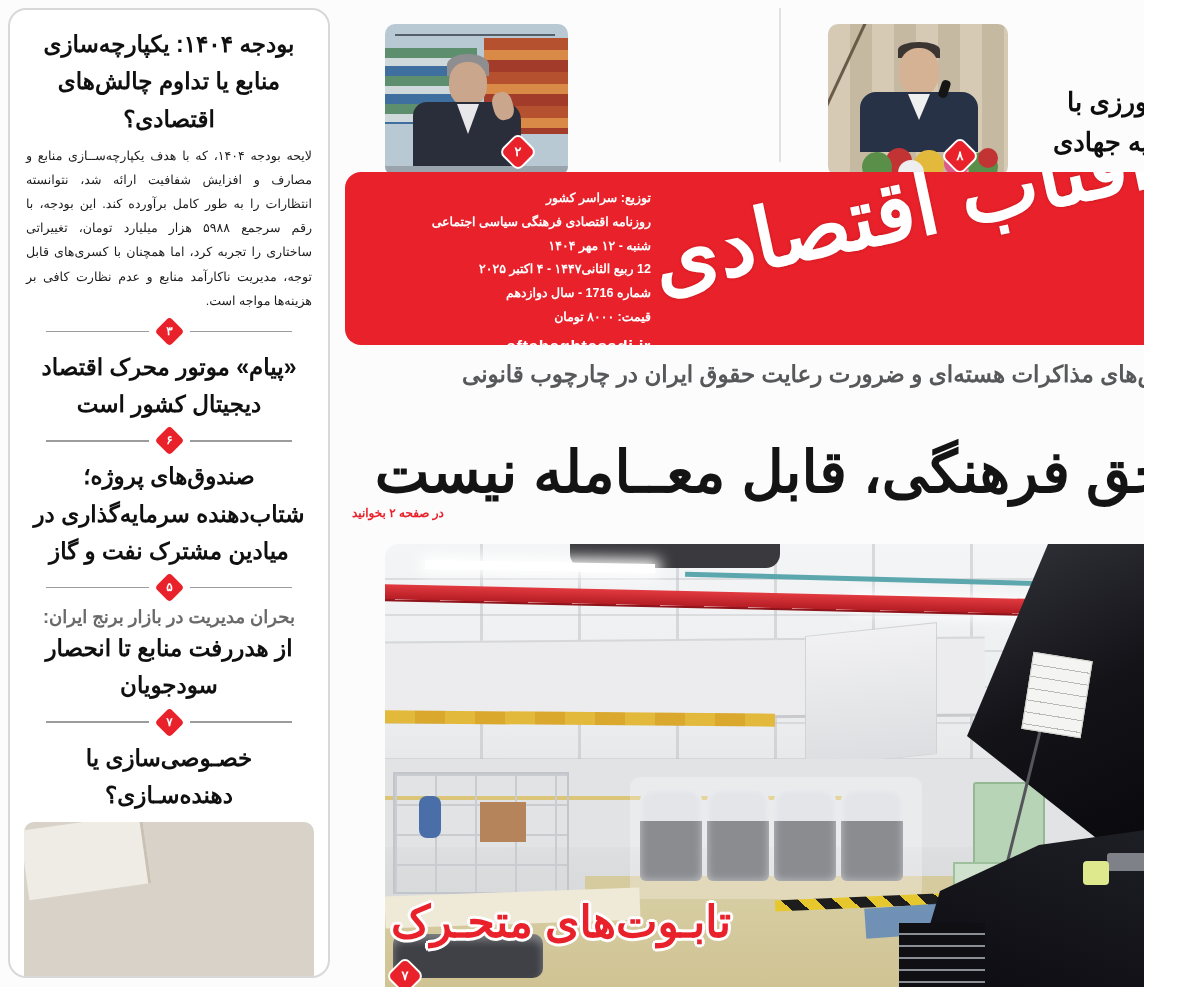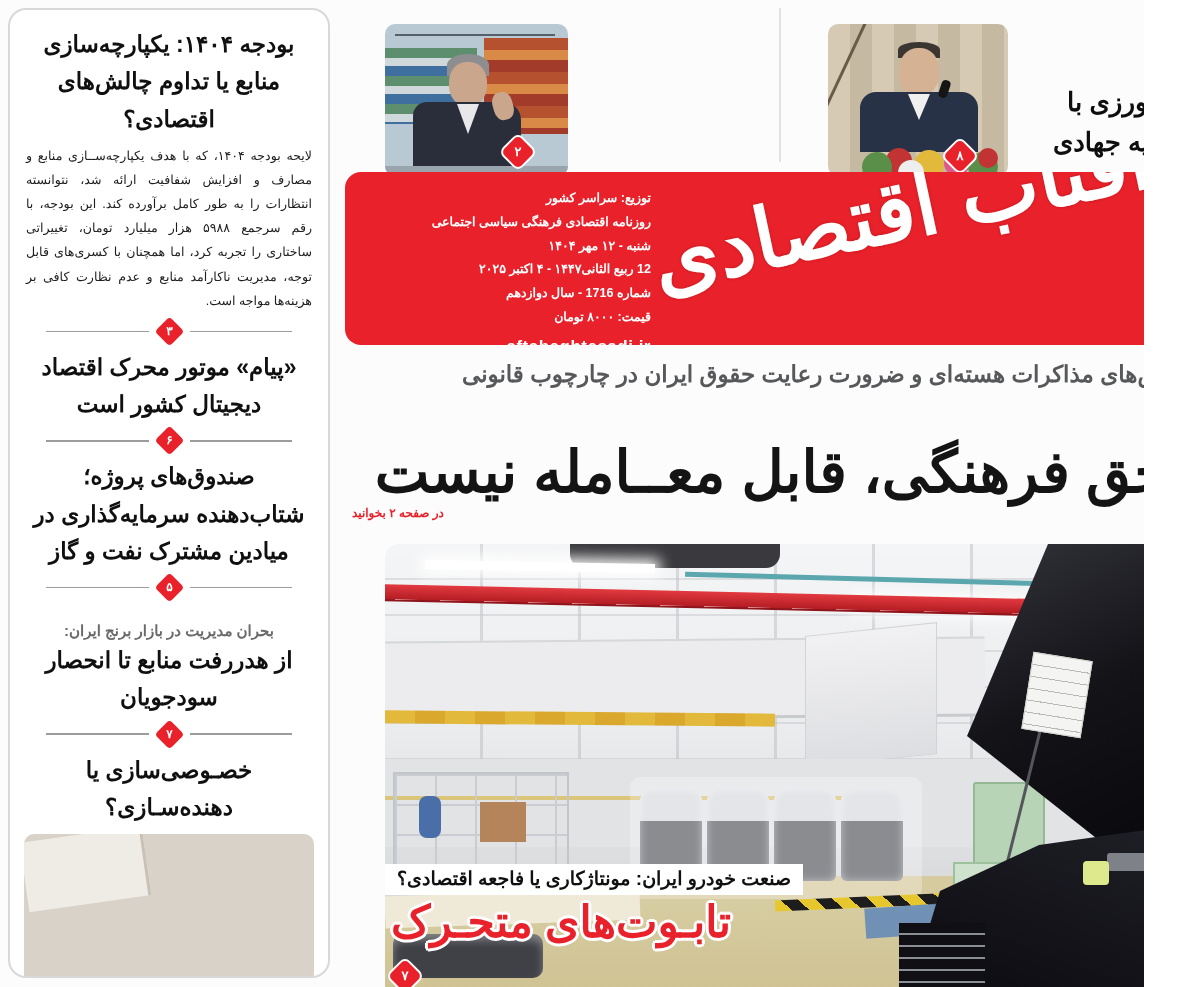--- a/index.html
+++ b/index.html
@@ -14,21 +14,21 @@
   .abs{position:absolute;}
 
   
   .sidebar{
     left:8px;top:8px;width:322px;height:970px;box-sizing:border-box;
     border:2px solid #d8d8d8;border-radius:18px;padding:14px 14px 8px;
     text-align:center;overflow:hidden;background:#fff;
   }
   .sb-title{font-size:23px;font-weight:bold;color:#101010;line-height:1.62;white-space:pre-line;margin:2px 0 6px;}
   .sb-body{font-size:12.6px;line-height:1.92;text-align:justify;color:#1d1d1d;margin:4px 2px 8px;}
-  .sb-kicker{font-size:15px;color:#6a6a6a;font-weight:bold;margin:24px 0 2px;}
+  .sb-kicker{font-size:18px;color:#6a6a6a;font-weight:bold;margin:8px 0 2px;}
   .divider{display:flex;align-items:center;gap:10px;margin:7px 22px;}
   .dline{flex:1;height:1.5px;background:#9c9c9c;}
   .diamond{width:21px;height:21px;background:var(--red);transform:rotate(45deg);border-radius:4px;flex:none;display:block;}
   .diamond i{display:block;width:21px;height:21px;transform:rotate(-45deg);font-style:normal;font-weight:bold;
              color:#fff;font-size:12px;line-height:21px;text-align:center;}
   .diamond-float{position:absolute;width:24px;height:24px;background:var(--red);transform:rotate(45deg);border-radius:5px;box-shadow:0 0 0 2px #fff;}
   .diamond-float i{display:block;width:24px;height:24px;transform:rotate(-45deg);font-style:normal;font-weight:bold;
              color:#fff;font-size:13px;line-height:24px;text-align:center;}
 
   
@@ -293,20 +293,19 @@
     <div class="ph-bundle"></div>
     <div class="car-hood"></div>
     <div class="car-rod"></div>
     <div class="car-body"></div>
     <div class="car-part" style="right:70px;bottom:130px;width:60px;height:18px;"></div>
     <div class="car-part" style="right:35px;bottom:95px;width:40px;height:14px;"></div>
     <div class="car-coolant"></div>
     <div class="car-sheet"></div>
     <div class="car-grille"></div>
 
-    <figcaption class="feat-caption">صنعت خودرو ایران: مونتاژکاری یا فاجعه اقتصادی؟</figcaption>
     <div class="feat-headline">تابـوت‌های متحـرک</div>
     <span class="diamond-float" style="left:8px;top:420px;">
       <i>۷</i>
       </span>
   </figure>
 
 </div>
 
 </body></html>

